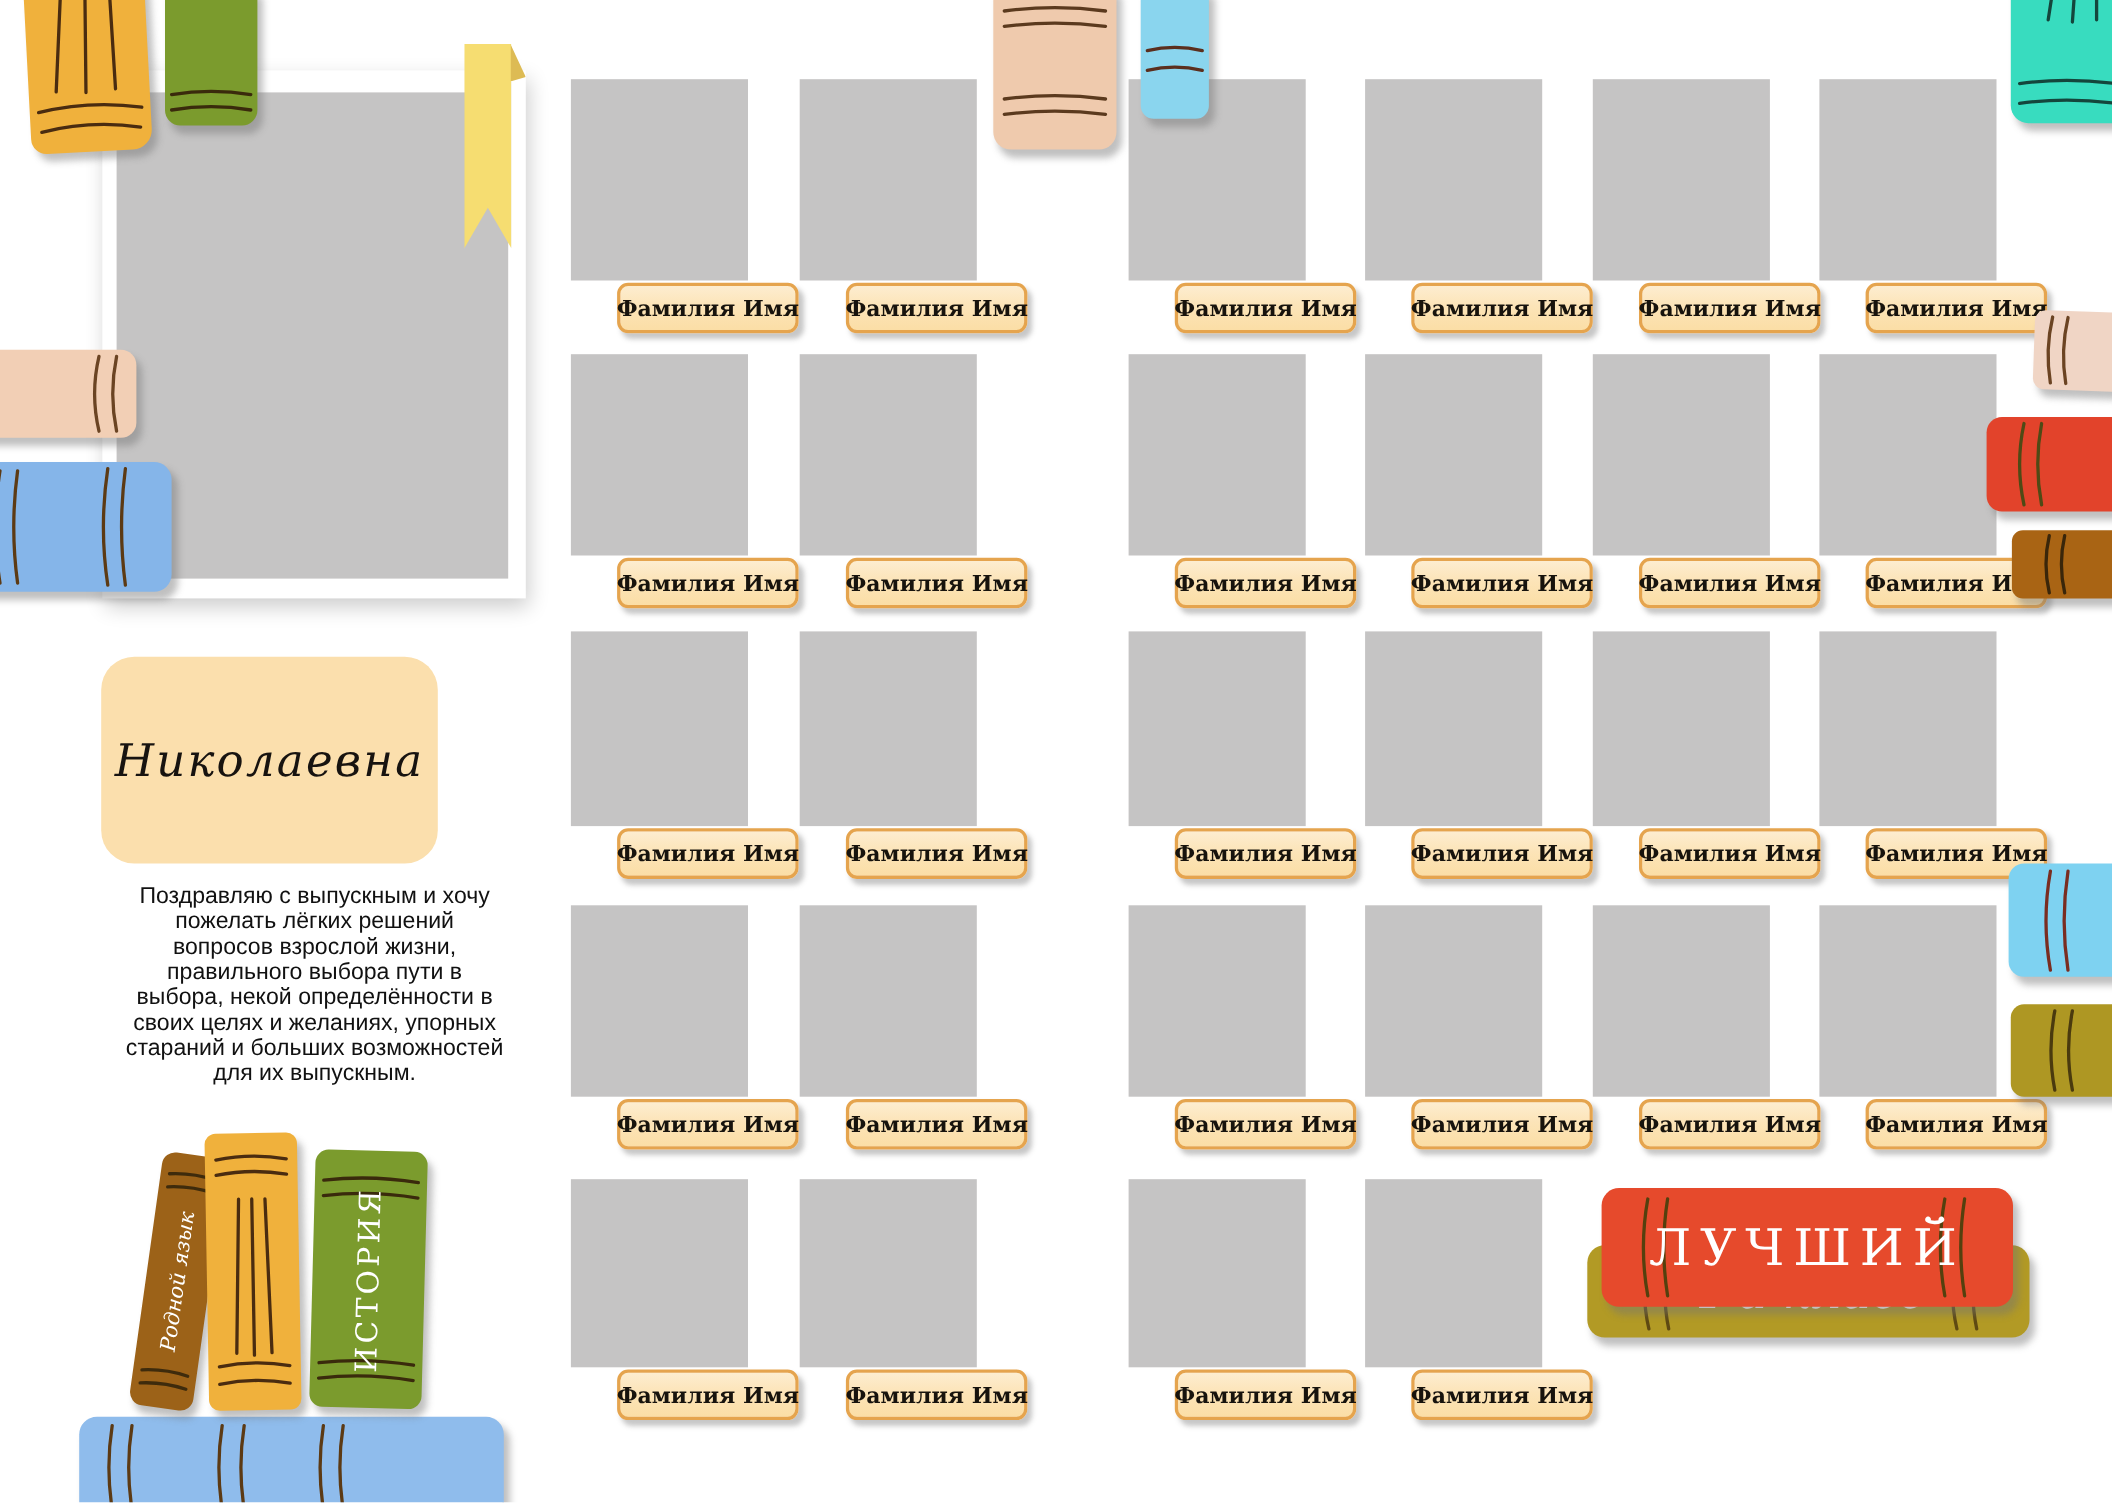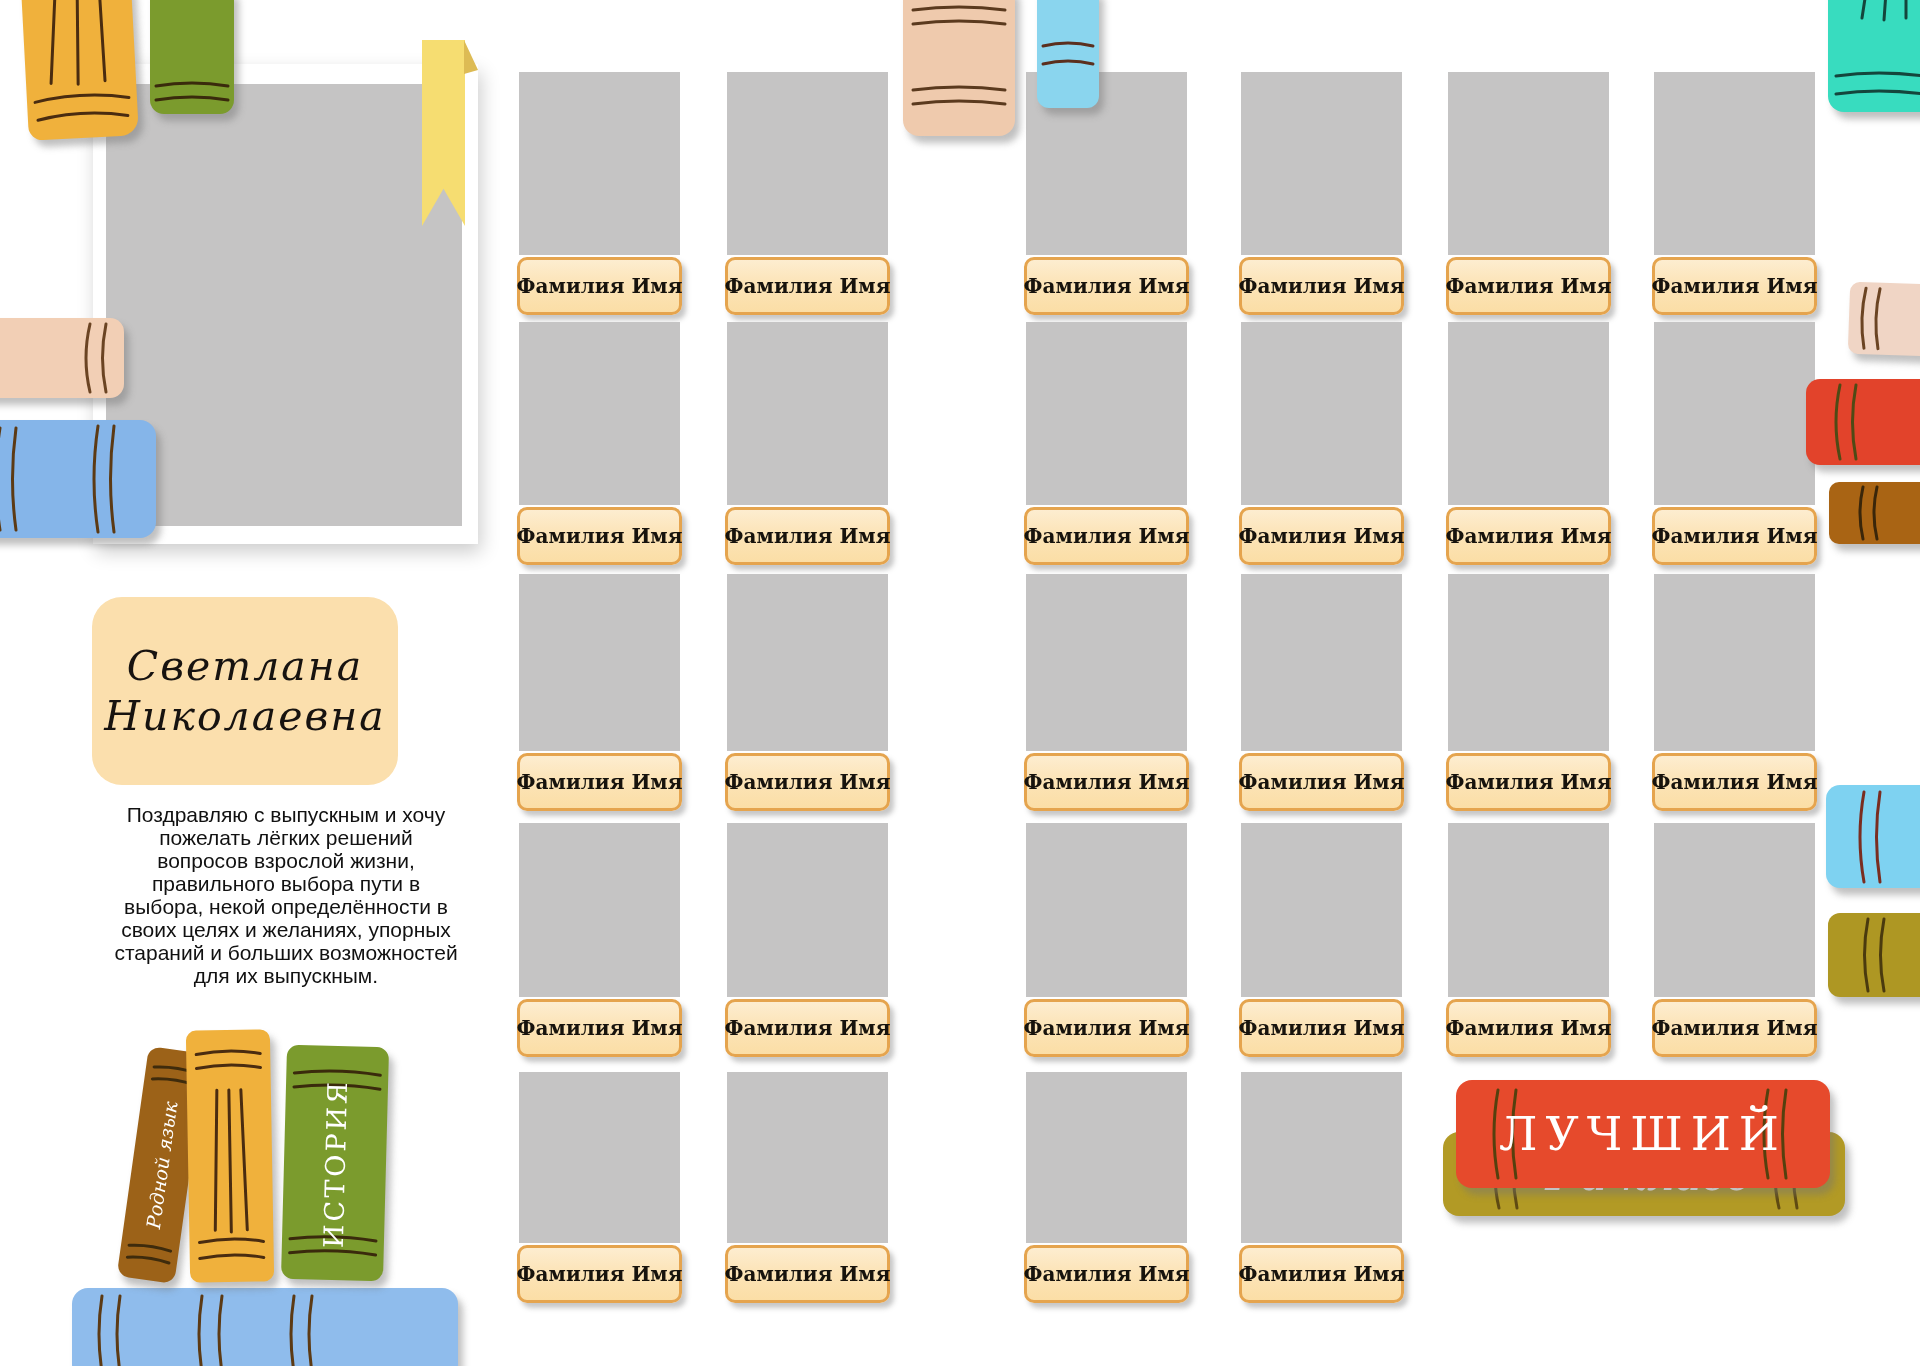--- a/index.html
+++ b/index.html
@@ -1,27 +1,27 @@
 <!DOCTYPE html>
 <html><head>
 <meta charset="utf-8">
 <style>
   html,body{margin:0;padding:0;background:#fff;}
   #page{position:relative;width:1920px;height:1366px;background:#ffffff;overflow:hidden;
         font-family:"Liberation Sans",sans-serif;}
 
   
   .photo{position:absolute;background:#C5C4C4;}
-  .plate{position:absolute;height:58px;box-sizing:border-box;
+  .plate{position:absolute;height:46px;box-sizing:border-box;
          background:linear-gradient(180deg,#FDEDD0 0%,#FCE4B8 45%,#FBDEA6 100%);
          border:3px solid #E5A44E;border-radius:10px;
          box-shadow:4px 5px 5px rgba(130,130,130,.45);
          display:flex;align-items:center;justify-content:center;
          font-family:"DejaVu Serif","Liberation Serif",serif;
-         font-weight:700;font-size:20px;color:#17130d;white-space:nowrap;}
+         font-weight:700;font-size:20px;color:#17130d;white-space:nowrap;margin-left:44px;}
 
   
   #photo-frame{position:absolute;left:93px;top:64px;width:385px;height:480px;background:#ffffff;
                box-shadow:3px 8px 18px rgba(0,0,0,.20);}
   #frame-photo{position:absolute;left:13px;top:20px;width:356px;height:442px;background:#C5C4C4;}
   #ribbon{position:absolute;left:422px;top:40px;width:43px;height:186px;background:#F6DD71;
           clip-path:polygon(0 0,100% 0,100% 100%,50% 80%,0 100%);
           filter:drop-shadow(4px 4px 3px rgba(0,0,0,.22));}
   #ribbon-fold{position:absolute;left:464px;top:40px;width:14px;height:34px;background:#DDBB54;
           clip-path:polygon(0 0,100% 88%,0 100%);}
@@ -52,21 +52,20 @@
 
 <div id="page">
 
   <div id="photo-frame">
     <div id="frame-photo"></div>
   </div>
   <div id="ribbon"></div>
   <div id="ribbon-fold"></div>
 
   <div id="teacher-box">
-    <div class="teacher-script">Светлана</div>
     <div class="teacher-script">Николаевна</div>
   </div>
 
   <div id="message">
     <div>Поздравляю с выпускным и хочу</div>
     <div>пожелать лёгких решений</div>
     <div>вопросов взрослой жизни,</div>
     <div>правильного выбора пути в</div>
     <div>выбора, некой определённости в</div>
     <div>своих целях и желаниях, упорных</div>

